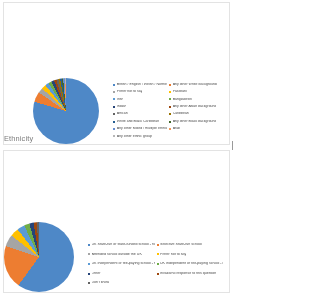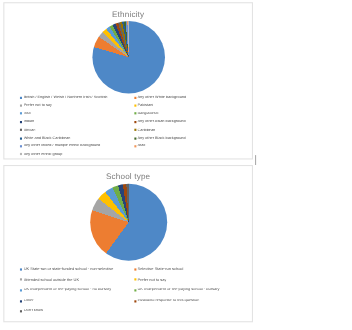--- a/index.html
+++ b/index.html
@@ -23,22 +23,23 @@
     flex-direction: column;
     gap: 5px;
     background: #ffffff;
   }
   .chart-panel {
     box-sizing: border-box;
     border: 1px solid #e3e3e3;
     background: #ffffff;
     position: relative;
     display: flex;
-    flex-direction: column;
-    overflow: hidden;
+    flex-direction: row;
+    overflow: hidden;
+    align-items: flex-end;
   }
   .panel-ethnicity { height: 143px; }
   .panel-schooltype { height: 143px; }
 
   .chart-title {
     text-align: center;
     color: #7b7b7b;
     font-size: 7.4px;
     letter-spacing: 0.15px;
     padding-top: 5px;
@@ -183,21 +184,20 @@
           <span class="legend-label">Arab</span>
         </div>
         <div class="legend-item">
           <span class="legend-marker" style="background: rgb(183, 183, 183);"></span>
           <span class="legend-label">Any other ethnic group</span>
         </div>
       </div>
   </div>
 
   <div class="chart-panel panel-schooltype">
-    <div class="chart-title">School type</div>
     <div class="plot-area">
       <div class="pie pie-schooltype" id="pie1" style="background: conic-gradient(rgb(78, 136, 199) 0%, rgb(78, 136, 199) 60%, rgb(237, 125, 49) 60%, rgb(237, 125, 49) 80%, rgb(165, 165, 165) 80%, rgb(165, 165, 165) 85.5%, rgb(255, 192, 0) 85.5%, rgb(255, 192, 0) 89.5%, rgb(91, 155, 213) 89.5%, rgb(91, 155, 213) 93%, rgb(112, 173, 71) 93%, rgb(112, 173, 71) 95.5%, rgb(38, 68, 120) 95.5%, rgb(38, 68, 120) 97.5%, rgb(158, 72, 14) 97.5%, rgb(158, 72, 14) 99%, rgb(99, 99, 99) 99%, rgb(99, 99, 99) 100%);"></div>
     </div>
     <div class="legend legend-schooltype" id="legend1">
         <div class="legend-item">
           <span class="legend-marker" style="background: rgb(78, 136, 199);"></span>
           <span class="legend-label">UK State-run or state-funded school - non-selective</span>
         </div>
         <div class="legend-item">
           <span class="legend-marker" style="background: rgb(237, 125, 49);"></span>

